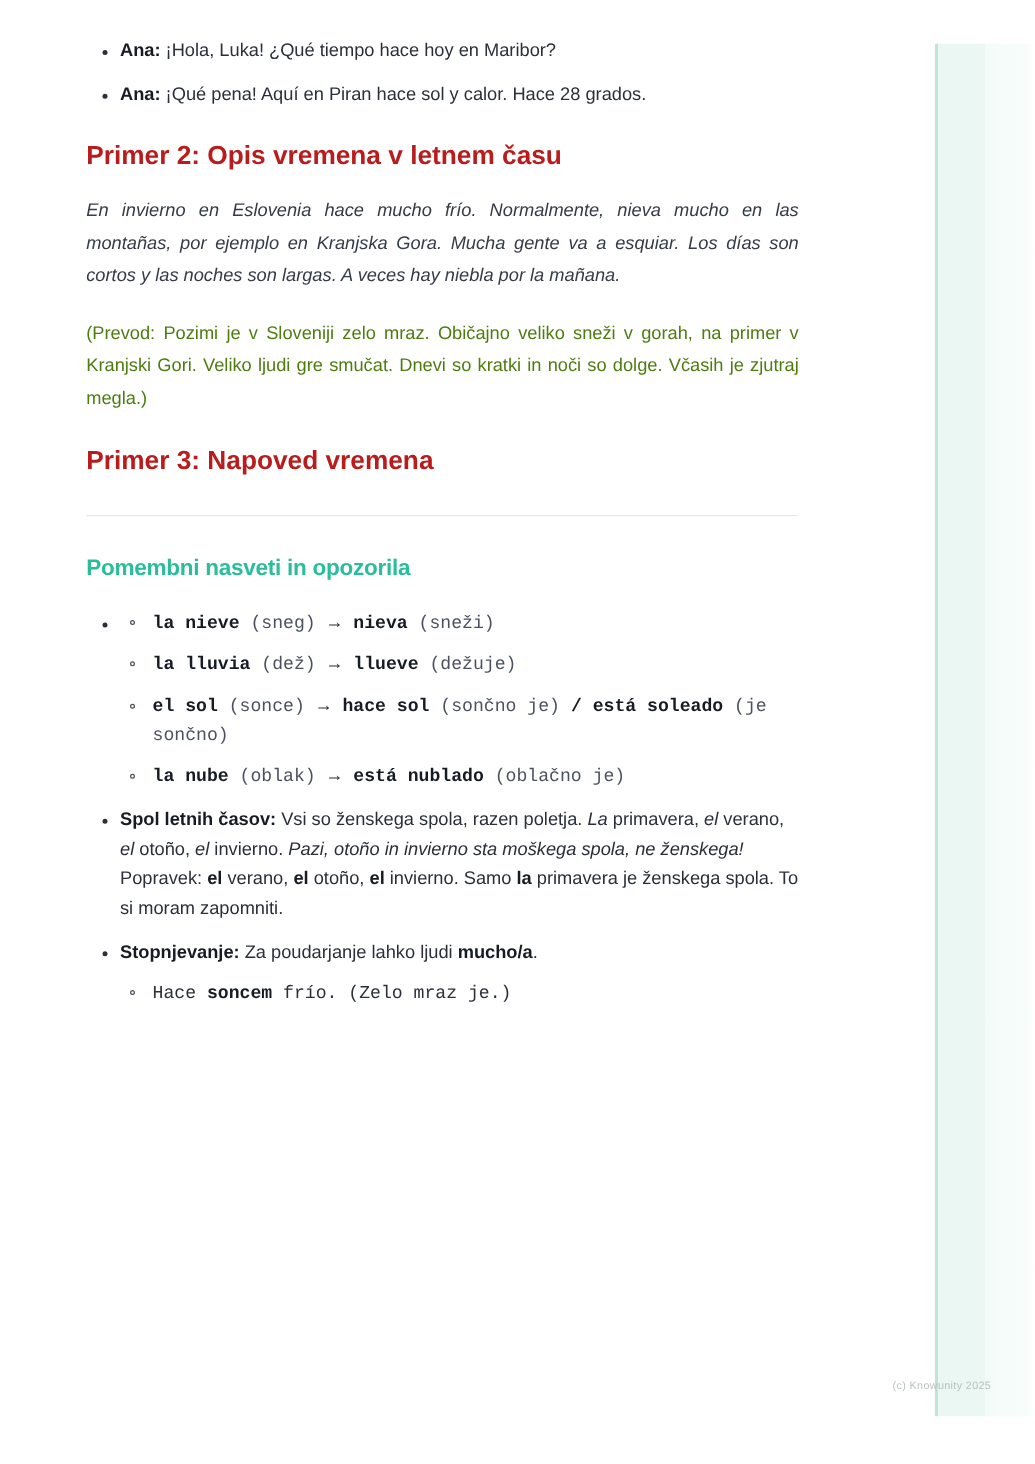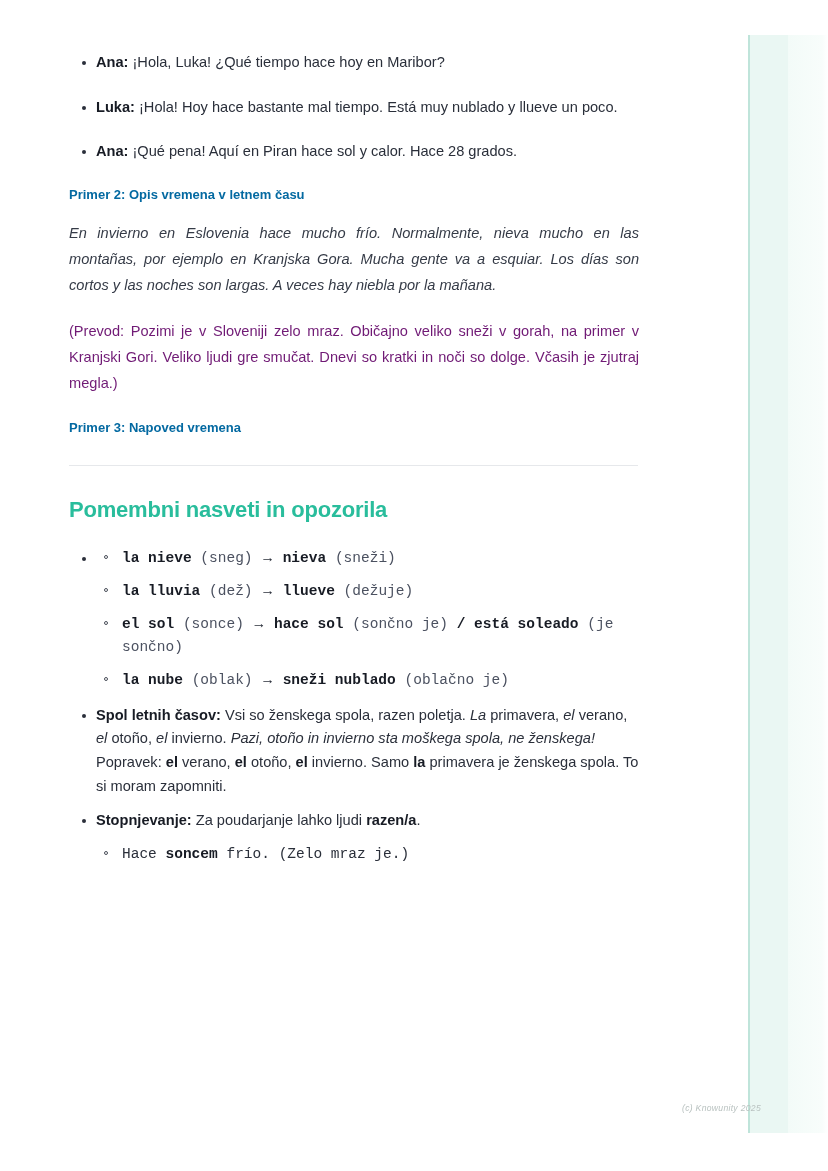--- a/index.html
+++ b/index.html
@@ -97,90 +97,86 @@
     top: 8px;
     width: 4px;
     height: 4px;
     border-radius: 50%;
     border: 1px solid #4a4f5a;
     box-sizing: border-box;
     background: transparent;
   }
 
   .dialogue-block { margin-bottom: 14px; }
-  .dialogue-block ul.lvl1 > li { margin-bottom: 11px; margin-top: 21px; }
+  .dialogue-block ul.lvl1 > li { margin-bottom: 11px; }
 
   b, strong, .b { font-weight: 700; color: #171b24; }
   i, em, .i { font-style: italic; }
   .muted { color: #4b5160; }
   .arrow { padding: 0 2px; }
 
   h3.subhead {
-    font-size: 13px;
+    font-size: 21px;
     font-weight: 700;
-    color: #0369a1;
+    color: #b91c1c;
     margin: 22px 0 17px 0;
     line-height: 1.4;
   }
 
   p.para {
     margin: 0 0 20px 0;
     font-size: 14.6px;
     line-height: 1.78;
     text-align: justify;
-    color: #701a75;
+    color: #4d7c0f;
   }
   p.para.italic {
     font-style: italic;
     color: #353b47;
   }
 
   hr.rule {
     border: none;
     border-top: 1px solid #e6e8eb;
     margin: 28px 0 30px 0;
     width: 569px;
   }
 
   h2.section-title {
-    font-size: 22px;
+    font-size: 18px;
     font-weight: 700;
     margin: 0 0 22px 0;
     line-height: 1.3;
     letter-spacing: -0.2px;
   }
 
   .watermark {
     position: absolute;
-    left: 682px;
+    left: 714px;
     top: 1103px;
     font-size: 8.6px;
     color: #b9c2c0;
     letter-spacing: 0.3px;
     white-space: nowrap;
-    font-style: italic;
   }
 </style>
 </head>
 <body>
 
 <div class="edge-strip"></div>
 
 <div class="page">
   <div class="content">
 
     <div class="dialogue-block">
       <ul class="lvl1">
         <li>
           <span class="b">Ana:</span><span> ¡Hola, Luka! ¿Qué tiempo hace hoy en Maribor?</span>
         </li>
         <li>
-          <span class="b">Luka:</span><span> ¡Hola! Hoy hace bastante mal tiempo. Está muy nublado y llueve un poco.</span>
-        </li>
-        <li>
           <span class="b">Ana:</span><span> ¡Qué pena! Aquí en Piran hace sol y calor. Hace 28 grados.</span>
         </li>
       </ul>
     </div>
 
     <h3 class="subhead">Primer 2: Opis vremena v letnem času</h3>
     <p class="para italic">En invierno en Eslovenia hace mucho frío. Normalmente, nieva mucho en las montañas, por ejemplo en Kranjska Gora. Mucha gente va a esquiar. Los días son cortos y las noches son largas. A veces hay niebla por la mañana.</p>
     <p class="para">(Prevod: Pozimi je v Sloveniji zelo mraz. Običajno veliko sneži v gorah, na primer v Kranjski Gori. Veliko ljudi gre smučat. Dnevi so kratki in noči so dolge. Včasih je zjutraj megla.)</p>
 
     <h3 class="subhead">Primer 3: Napoved vremena</h3>
@@ -214,32 +210,32 @@
             <span class="b">hace sol</span>
             <span class="muted">(sončno je)</span>
             <span class="b">/</span>
             <span class="b">está soleado</span>
             <span class="muted">(je sončno)</span>
           </li>
           <li>
             <span class="b">la nube</span>
             <span class="muted">(oblak)</span>
             <span class="arrow">→</span>
-            <span class="b">sneži nublado</span>
+            <span class="b">está nublado</span>
             <span class="muted">(oblačno je)</span>
           </li>
         </ul>
       </li>
 
       <li>
         <span class="b">Spol letnih časov:</span><span> Vsi so ženskega spola, razen poletja. </span><span class="i">La</span><span> primavera, </span><span class="i">el</span><span> verano, </span><span class="i">el</span><span> otoño, </span><span class="i">el</span><span> invierno. </span><span class="i">Pazi, otoño in invierno sta moškega spola, ne ženskega!</span><span> Popravek: </span><span class="b">el</span><span> verano, </span><span class="b">el</span><span> otoño, </span><span class="b">el</span><span> invierno. Samo </span><span class="b">la</span><span> primavera je ženskega spola. To si moram zapomniti.</span>
       </li>
 
       <li>
-        <span class="b">Stopnjevanje:</span><span> Za poudarjanje lahko ljudi </span><span class="b">razen/a</span><span>.</span>
+        <span class="b">Stopnjevanje:</span><span> Za poudarjanje lahko ljudi </span><span class="b">mucho/a</span><span>.</span>
         <ul class="lvl2">
           <li>
             <span>Hace </span><span class="b">soncem</span><span> frío. (Zelo mraz je.)</span>
           </li>
         </ul>
       </li>
 
     </ul>
 
   </div>

